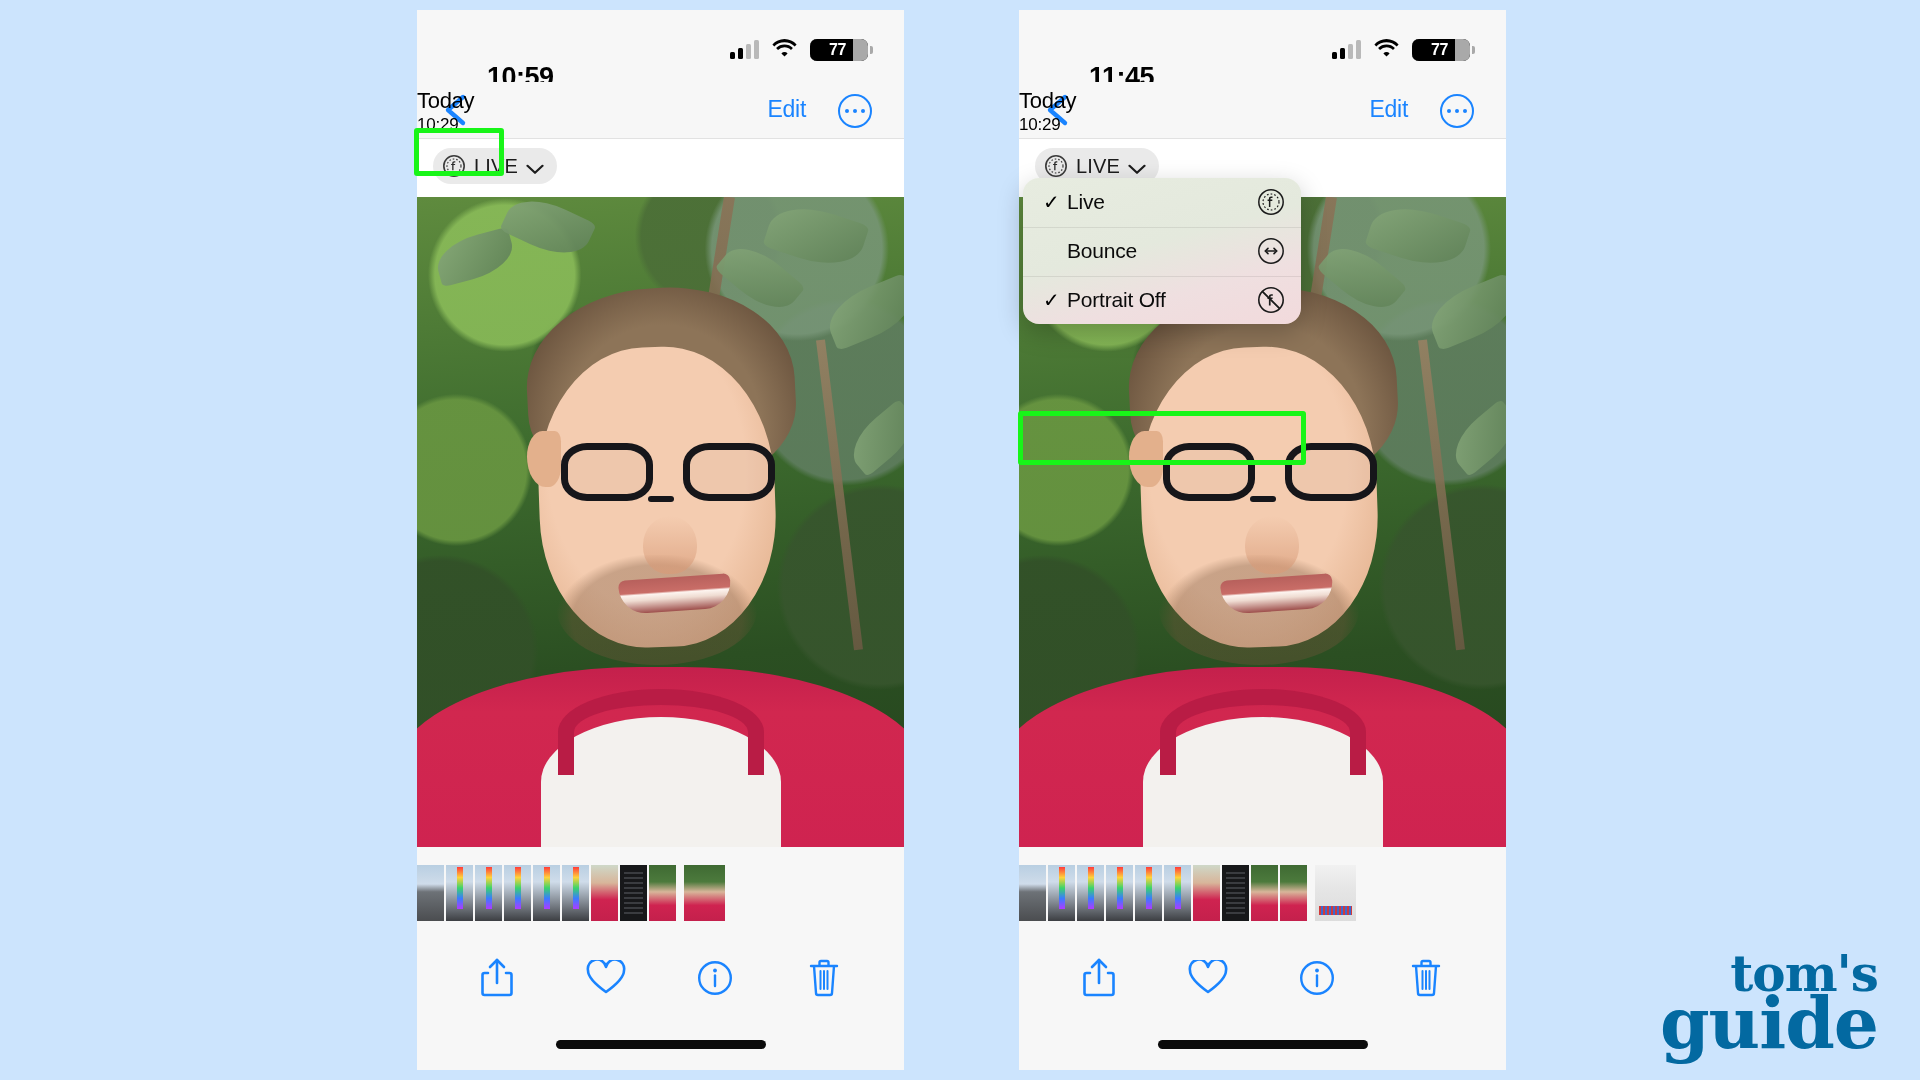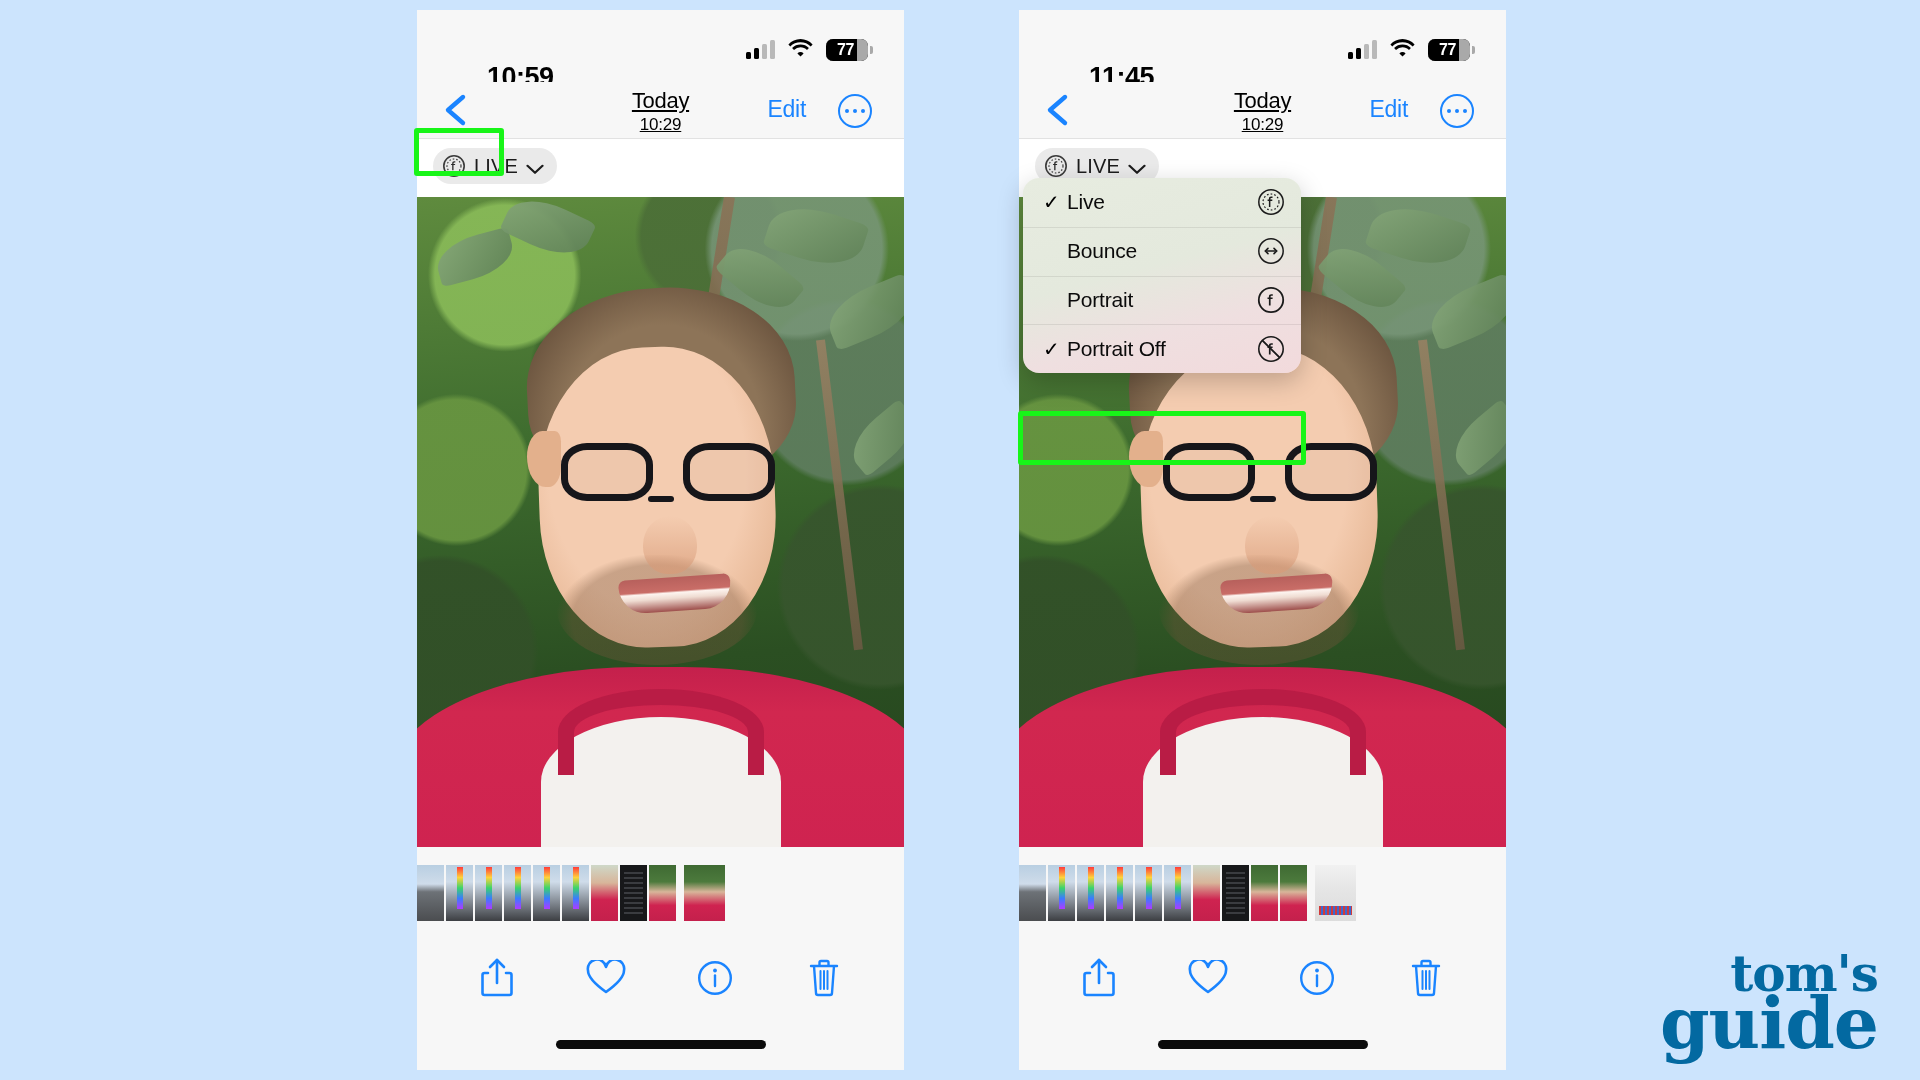--- a/index.html
+++ b/index.html
@@ -51,21 +51,21 @@
   }
   .signal { display: flex; align-items: flex-end; gap: 3px; height: 19px; }
   .signal i { display: block; width: 5px; background: #000; border-radius: 1.5px; }
   .signal i:nth-child(1) { height: 7px; }
   .signal i:nth-child(2) { height: 11px; }
   .signal i:nth-child(3) { height: 15px; background: #b9b9b9; }
   .signal i:nth-child(4) { height: 19px; background: #b9b9b9; }
 
   .battery {
     position: relative;
-    width: 42px; height: 22px;
+    width: 58px; height: 22px;
     border-radius: 7px;
     background: #000;
     display: flex; align-items: center; justify-content: center;
   }
   .battery::after {
     content: ""; position: absolute; right: -5px; top: 7px;
     width: 3px; height: 8px; background: #a9a9a9; border-radius: 0 2px 2px 0;
   }
   .battery-fill {
     position: absolute; left: 0; top: 0; bottom: 0; width: 74%;
@@ -88,22 +88,20 @@
     border-bottom: 1px solid #e2e2e2;
   }
   .nav-back {
     position: absolute; left: 22px; top: 10px;
     width: 34px; height: 36px;
     cursor: pointer;
   }
   .nav-back svg { display: block; }
   .nav-title-wrap {
     position: absolute; left: 0; right: 0; top: 5px;
-    text-align: center;
-    text-decoration: underline;
   }
   .nav-title { font-size: 22px; color: #000; line-height: 27px; letter-spacing: -0.3px;}
   .nav-sub   { font-size: 17px; color: #000; line-height: 21px; letter-spacing: -0.2px;}
   .nav-edit {
     position: absolute; right: 98px; top: 14px;
     font-size: 23px; color: #1a84ff; letter-spacing: -0.3px;
     cursor: pointer;
   }
   .nav-more {
     position: absolute; right: 32px; top: 12px;
@@ -621,30 +619,20 @@
         <span class="mi-icon">
           <svg width="28" height="28" viewBox="0 0 28 28">
             <circle cx="14" cy="14" r="12.2" fill="none" stroke="#1b1b1b" stroke-width="1.5"></circle>
             <path d="M8.5 14h11" stroke="#1b1b1b" stroke-width="1.6" stroke-linecap="round"></path>
             <path d="M11 11.4 L8.3 14 L11 16.6" fill="none" stroke="#1b1b1b" stroke-width="1.6" stroke-linecap="round" stroke-linejoin="round"></path>
             <path d="M17 11.4 L19.7 14 L17 16.6" fill="none" stroke="#1b1b1b" stroke-width="1.6" stroke-linecap="round" stroke-linejoin="round"></path>
           </svg>
         </span>
       </div>
       <div class="menu-item">
-        <span class="mi-check"></span>
-        <span class="mi-label">Portrait</span>
-        <span class="mi-icon">
-          <svg width="28" height="28" viewBox="0 0 28 28">
-            <circle cx="14" cy="14" r="12.2" fill="none" stroke="#1b1b1b" stroke-width="1.8"></circle>
-            <path d="M11.9 19.4V13h-1.4v-1.4h1.4v-.9c0-1.6.9-2.4 2.4-2.4h1.5v1.5h-1.1c-.8 0-1.1.3-1.1 1v.8h2V13h-2v6.4z" fill="#1b1b1b"></path>
-          </svg>
-        </span>
-      </div>
-      <div class="menu-item">
         <span class="mi-check">✓</span>
         <span class="mi-label">Portrait Off</span>
         <span class="mi-icon">
           <svg width="28" height="28" viewBox="0 0 28 28">
             <circle cx="14" cy="14" r="12.2" fill="none" stroke="#1b1b1b" stroke-width="1.6"></circle>
             <path d="M11.9 19.4V13h-1.4v-1.4h1.4v-.9c0-1.6.9-2.4 2.4-2.4h1.5v1.5h-1.1c-.8 0-1.1.3-1.1 1v.8h2V13h-2v6.4z" fill="#1b1b1b"></path>
             <path d="M5.8 5.8 L22.2 22.2" stroke="#1b1b1b" stroke-width="1.9" stroke-linecap="round"></path>
           </svg>
         </span>
       </div>

